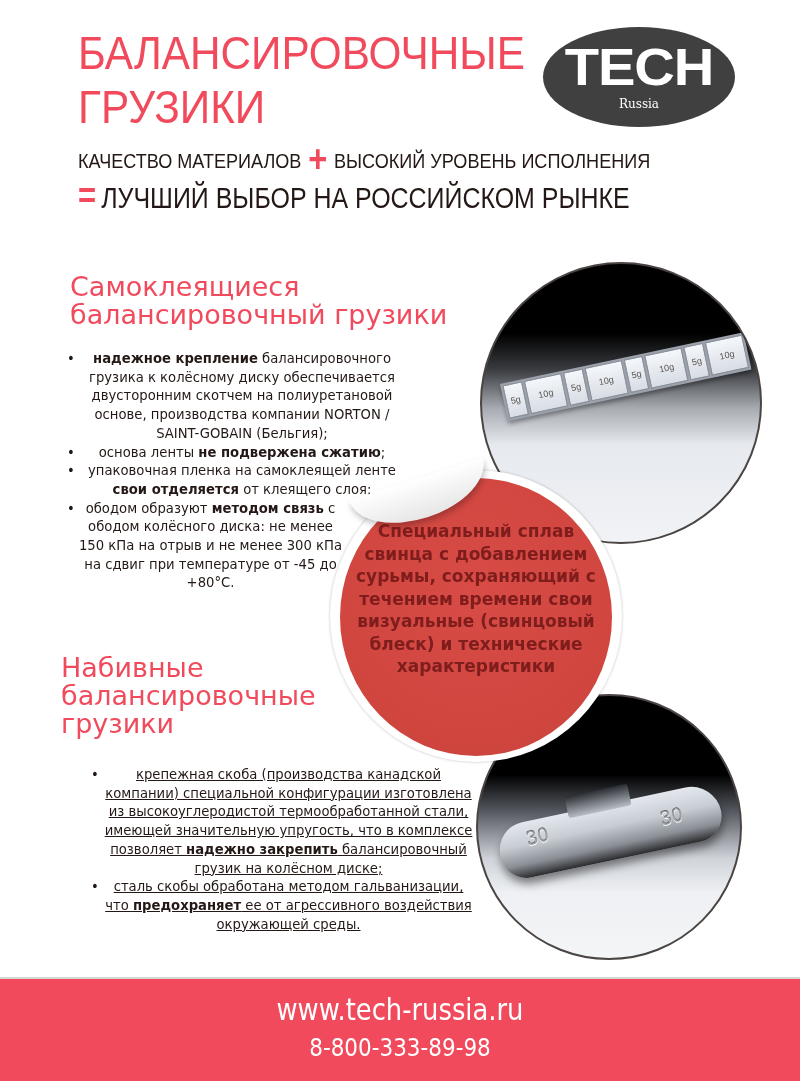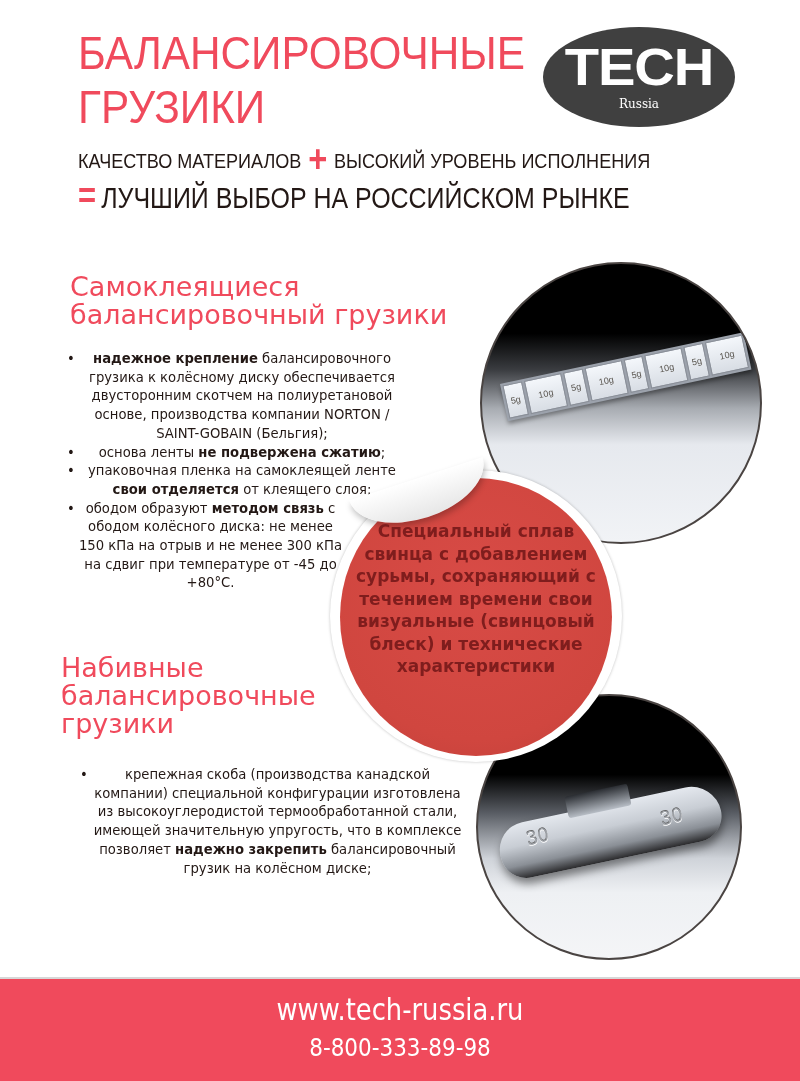--- a/index.html
+++ b/index.html
@@ -40,21 +40,21 @@
   .section-title {
     color: #f04a5c; font-family: "DejaVu Sans", sans-serif; font-size: 27px; line-height: 28px;
   }
   .sec1-title { left: 70px; top: 273px; }
   .sec2-title { left: 61px; top: 654px; }
   .bullets { font-family: "DejaVu Sans", sans-serif; font-size: 13.2px; line-height: 18.7px; color: #231815; }
   .bullets .b { position: relative; padding-left: 12px; text-align: center; }
   .bullets .b::before { content: "•"; position: absolute; left: 1px; top: 0; }
   .bullets strong { font-weight: bold; }
   .list1 { left: 66px; top: 350px; width: 340px; }
-  .list2 { left: 79px; top: 766px; width: 385px; }
+  .list2 { left: 90px; top: 766px; width: 385px; text-decoration: underline; }
   .narrow { width: 265px; }
 
   
   .circle-top {
     left: 480px; top: 262px; width: 278px; height: 278px; border-radius: 50%;
     border: 2px solid #4a4442; overflow: hidden;
     background: linear-gradient(to bottom, #000 0%, #000 25%, #3a3c40 38%, #a8acb2 52%, #e6e9ee 65%, #f1f3f6 100%);
   }
   .strip {
     position: absolute; left: 18px; top: 120px; width: 245px; height: 34px;
@@ -180,18 +180,19 @@
 <div class="abs sticker-text">Специальный сплав свинца с добавлением сурьмы, сохраняющий с течением времени свои визуальные (свинцовый блеск) и технические характеристики</div>
 
 <div class="abs section-title sec2-title">
   <div>Набивные</div>
   <div>балансировочные</div>
   <div>грузики</div>
 </div>
 
 <div class="abs bullets list2">
   <div class="b"><span>крепежная скоба (производства канадской компании) специальной конфигурации изготовлена из высокоуглеродистой термообработанной стали, имеющей значительную упругость, что в комплексе позволяет </span><strong>надежно закрепить</strong><span> балансировочный грузик на колёсном диске;</span></div>
+  <div class="b"><span>сталь скобы обработана методом гальванизации, что </span><strong>предохраняет</strong><span> ее от агрессивного воздействия окружающей среды.</span></div>
 </div>
 
 <div class="abs footer">
   <div class="footer-url">www.tech-russia.ru</div>
   <div class="footer-phone">8-800-333-89-98</div>
 </div>
 
 </body></html>

